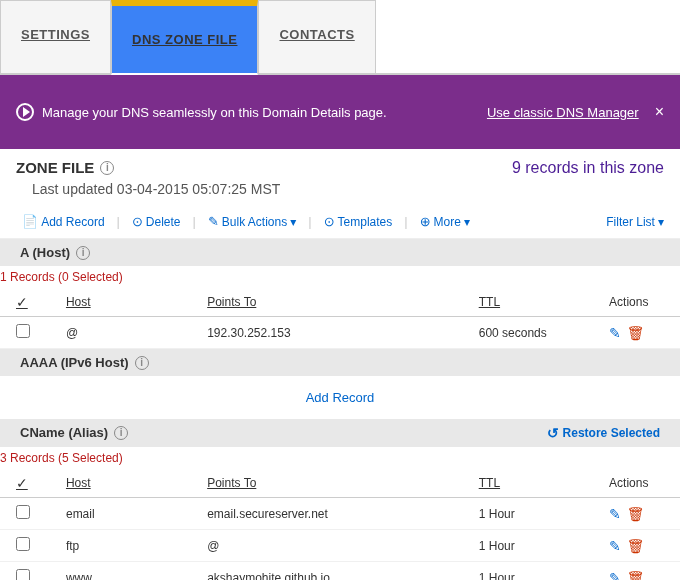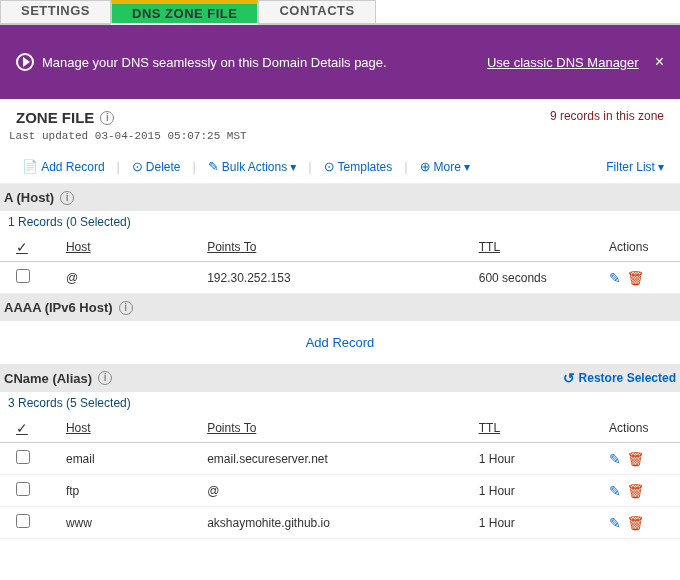--- a/index.html
+++ b/index.html
@@ -1,35 +1,36 @@
 <!DOCTYPE html>
 <html><head>
   <meta charset="utf-8">
   <style>
     * { box-sizing: border-box; margin: 0; padding: 0; }
     body { font-family: Arial, sans-serif; font-size: 13px; color: #333; background: #fff; width: 680px; }
 
     
     .tabs { display: flex; border-bottom: 2px solid #ccc; }
     .tab {
-      padding: 2px 20px;
+      padding: 26px 20px;
       cursor: pointer;
       font-size: 13px;
       font-weight: bold;
       color: #555;
       border: 1px solid #ccc;
       border-bottom: none;
       background: #f5f5f5;
       text-transform: uppercase;
       letter-spacing: 0.5px;
+      text-decoration: underline;
     }
     .tab.active {
-      background: #22c55e;
+      background: #3b82f6;
       color: #333;
-      border-top: 4px solid #eab308;
+      border-top: 6px solid #eab308;
       border-bottom: 2px solid #fff;
       margin-bottom: -2px;
     }
 
     
     .banner {
       background: #7b2d8b;
       color: #fff;
       padding: 28px 16px;
       display: flex;
@@ -38,45 +39,45 @@
       font-size: 13px;
     }
     .banner-left { display: flex; align-items: center; gap: 8px; }
     .banner-right { display: flex; align-items: center; gap: 16px; }
     .banner-link { color: #fff; text-decoration: underline; cursor: pointer; }
     .banner-close { cursor: pointer; font-size: 16px; color: #fff; }
 
     
     .zone-header { padding: 10px 16px 4px; display: flex; justify-content: space-between; align-items: flex-start; }
     .zone-title { font-size: 15px; font-weight: bold; display: flex; align-items: center; gap: 6px; }
-    .zone-count { font-size: 12px; color: #7f1d1d; }
-    .zone-updated { padding: 0 9px 8px; font-size: 11px; color: #555; font-family: Liberation Mono, monospace; }
+    .zone-count { font-size: 16px; color: #4c1d95; }
+    .zone-updated { padding: 0 32px 8px; font-size: 14px; color: #555; }
 
     
     .toolbar { padding: 6px 16px; display: flex; align-items: center; gap: 4px; border-bottom: 1px solid #eee; }
     .toolbar-btn {
       display: flex; align-items: center; gap: 3px;
       font-size: 12px; color: #0066cc; cursor: pointer;
       padding: 3px 6px; border: none; background: none;
     }
     .toolbar-sep { color: #ccc; margin: 0 2px; }
     .filter-btn { margin-left: auto; display: flex; align-items: center; gap: 3px; color: #0066cc; cursor: pointer; font-size: 12px; }
 
     
     .section-header {
       background: #e8e8e8;
-      padding: 6px 4px;
+      padding: 6px 20px;
       font-weight: bold;
       font-size: 13px;
       display: flex;
-      align-items: center;
+      align-items: flex-start;
       justify-content: space-between;
     }
     .section-title { display: flex; align-items: center; gap: 6px; }
-    .section-count { padding: 4px 8px; font-size: 12px; color: #0c4a6e; }
+    .section-count { padding: 4px 0; font-size: 12px; color: #b91c1c; }
 
     
     .dns-table { width: 100%; border-collapse: collapse; }
     .dns-table thead tr { border-bottom: 1px solid #ccc; }
     .dns-table th {
       padding: 6px 16px;
       text-align: left;
       font-size: 12px;
       color: #333;
       font-weight: normal;

